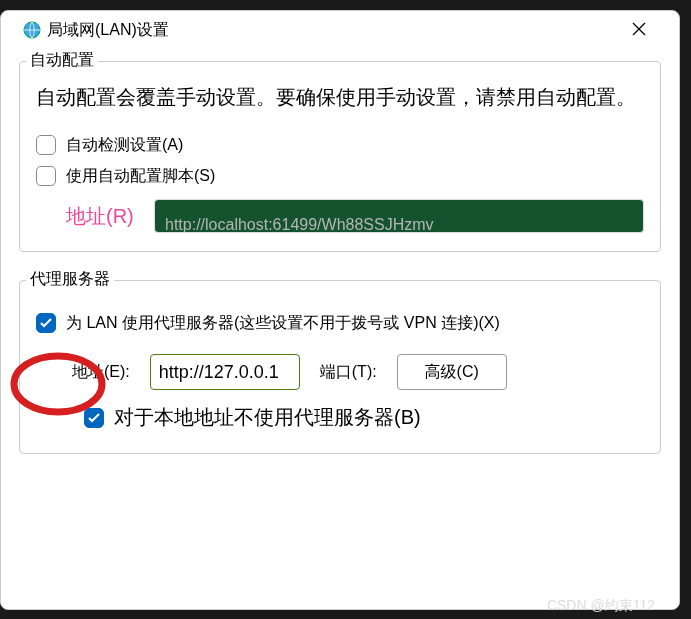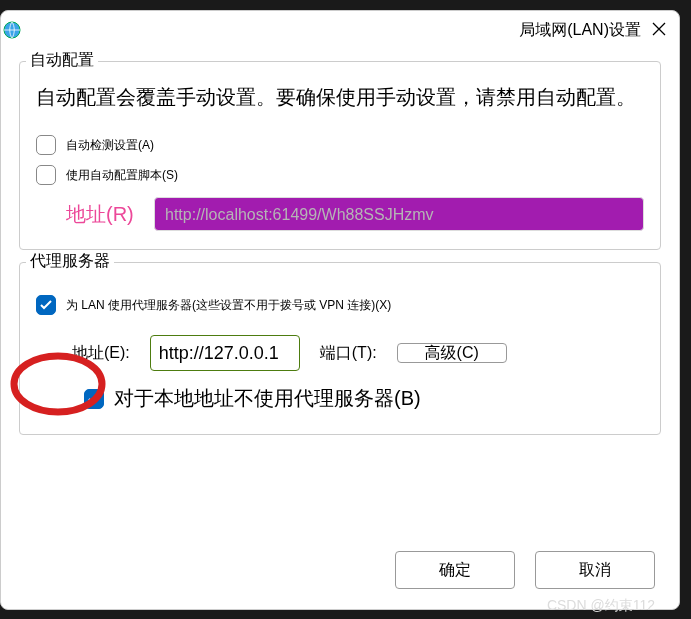--- a/index.html
+++ b/index.html
@@ -23,23 +23,22 @@
       height: 600px;
       background: #fff;
       border-radius: 8px;
       border: 1px solid #ccc;
       display: flex;
       flex-direction: column;
     }
     .titlebar {
       display: flex;
       align-items: center;
-      padding: 6px 2px;
+      padding: 6px 22px;
       height: 38px;
-      text-align: right;
     }
     .titlebar-icon {
       width: 18px;
       height: 18px;
       margin-right: 6px;
     }
     .title-text {
       font-size: 16px;
       flex: 1;
     }
@@ -55,40 +54,39 @@
     }
     .body {
       flex: 1;
       padding: 12px 18px;
       position: relative;
     }
     .group {
       border: 1px solid #ccc;
       border-radius: 4px;
       padding: 14px 16px 18px;
-      margin-bottom: 12px;
+      margin-bottom: 28px;
       position: relative;
     }
     .group-label {
       position: absolute;
       top: -12px;
       left: 6px;
       background: #fff;
       padding: 0 4px;
       font-size: 16px;
     }
     .desc {
       font-size: 20px;
       margin: 8px 0 24px;
     }
     .row {
       display: flex;
-      align-items: center;
       margin: 10px 0;
-      font-size: 12px;
+      font-size: 16px;
     }
     .chk {
       width: 20px;
       height: 20px;
       border: 1.5px solid #888;
       border-radius: 5px;
       margin-right: 10px;
       display: flex;
       align-items: center;
       justify-content: center;
@@ -113,43 +111,43 @@
       width: 70px;
     }
     .lbl {
       font-size: 16px;
     }
     .input-disabled {
       flex: 1;
       height: 34px;
       border: 1px solid #ddd;
       border-radius: 4px;
-      background: #a21caf;
+      background: #14532d;
       color: #b5b5b5;
       font-size: 16px;
-      padding: 8px 10px;
+      padding: 16px 10px;
       overflow: hidden;
       white-space: nowrap;
     }
     .input-text {
       height: 36px;
       border: 1px solid #4d7c0f;
       border-radius: 4px;
       font-size: 18px;
       padding: 4px 8px;
       background: #fff;
     }
     .proxy-row {
       display: flex;
       align-items: center;
       gap: 20px;
       margin: 20px 0 14px 36px;
     }
     .btn {
-      height: 20px;
+      height: 36px;
       min-width: 100px;
       border: 1px solid #999;
       border-radius: 4px;
       background: #fff;
       font-size: 16px;
       cursor: pointer;
       display: inline-flex;
       align-items: center;
       justify-content: center;
     }
@@ -257,23 +255,19 @@
           <svg width="14" height="14" viewBox="0 0 14 14">
               <path d="M2 7l3 3 7-7" stroke="#fff" stroke-width="2" fill="none"></path>
             </svg>
         </div>
         <span>对于本地地址不使用代理服务器(B)</span>
       </div>
     </div>
 
   </div>
 
-  <div class="footer">
-    <button class="btn">确定</button>
-    <button class="btn">取消</button>
-  </div>
 </div>
 
 <svg class="circle-annot" viewBox="0 0 100 66">
   <path d="M50 6c-24 0-44 12-44 28s20 28 44 28 44-12 44-28S74 6 50 6z" fill="none" stroke="#d62020" stroke-width="7" stroke-linecap="round"></path>
 </svg>
 
 <div class="watermark">CSDN @约束112</div>
 
 </body></html>

